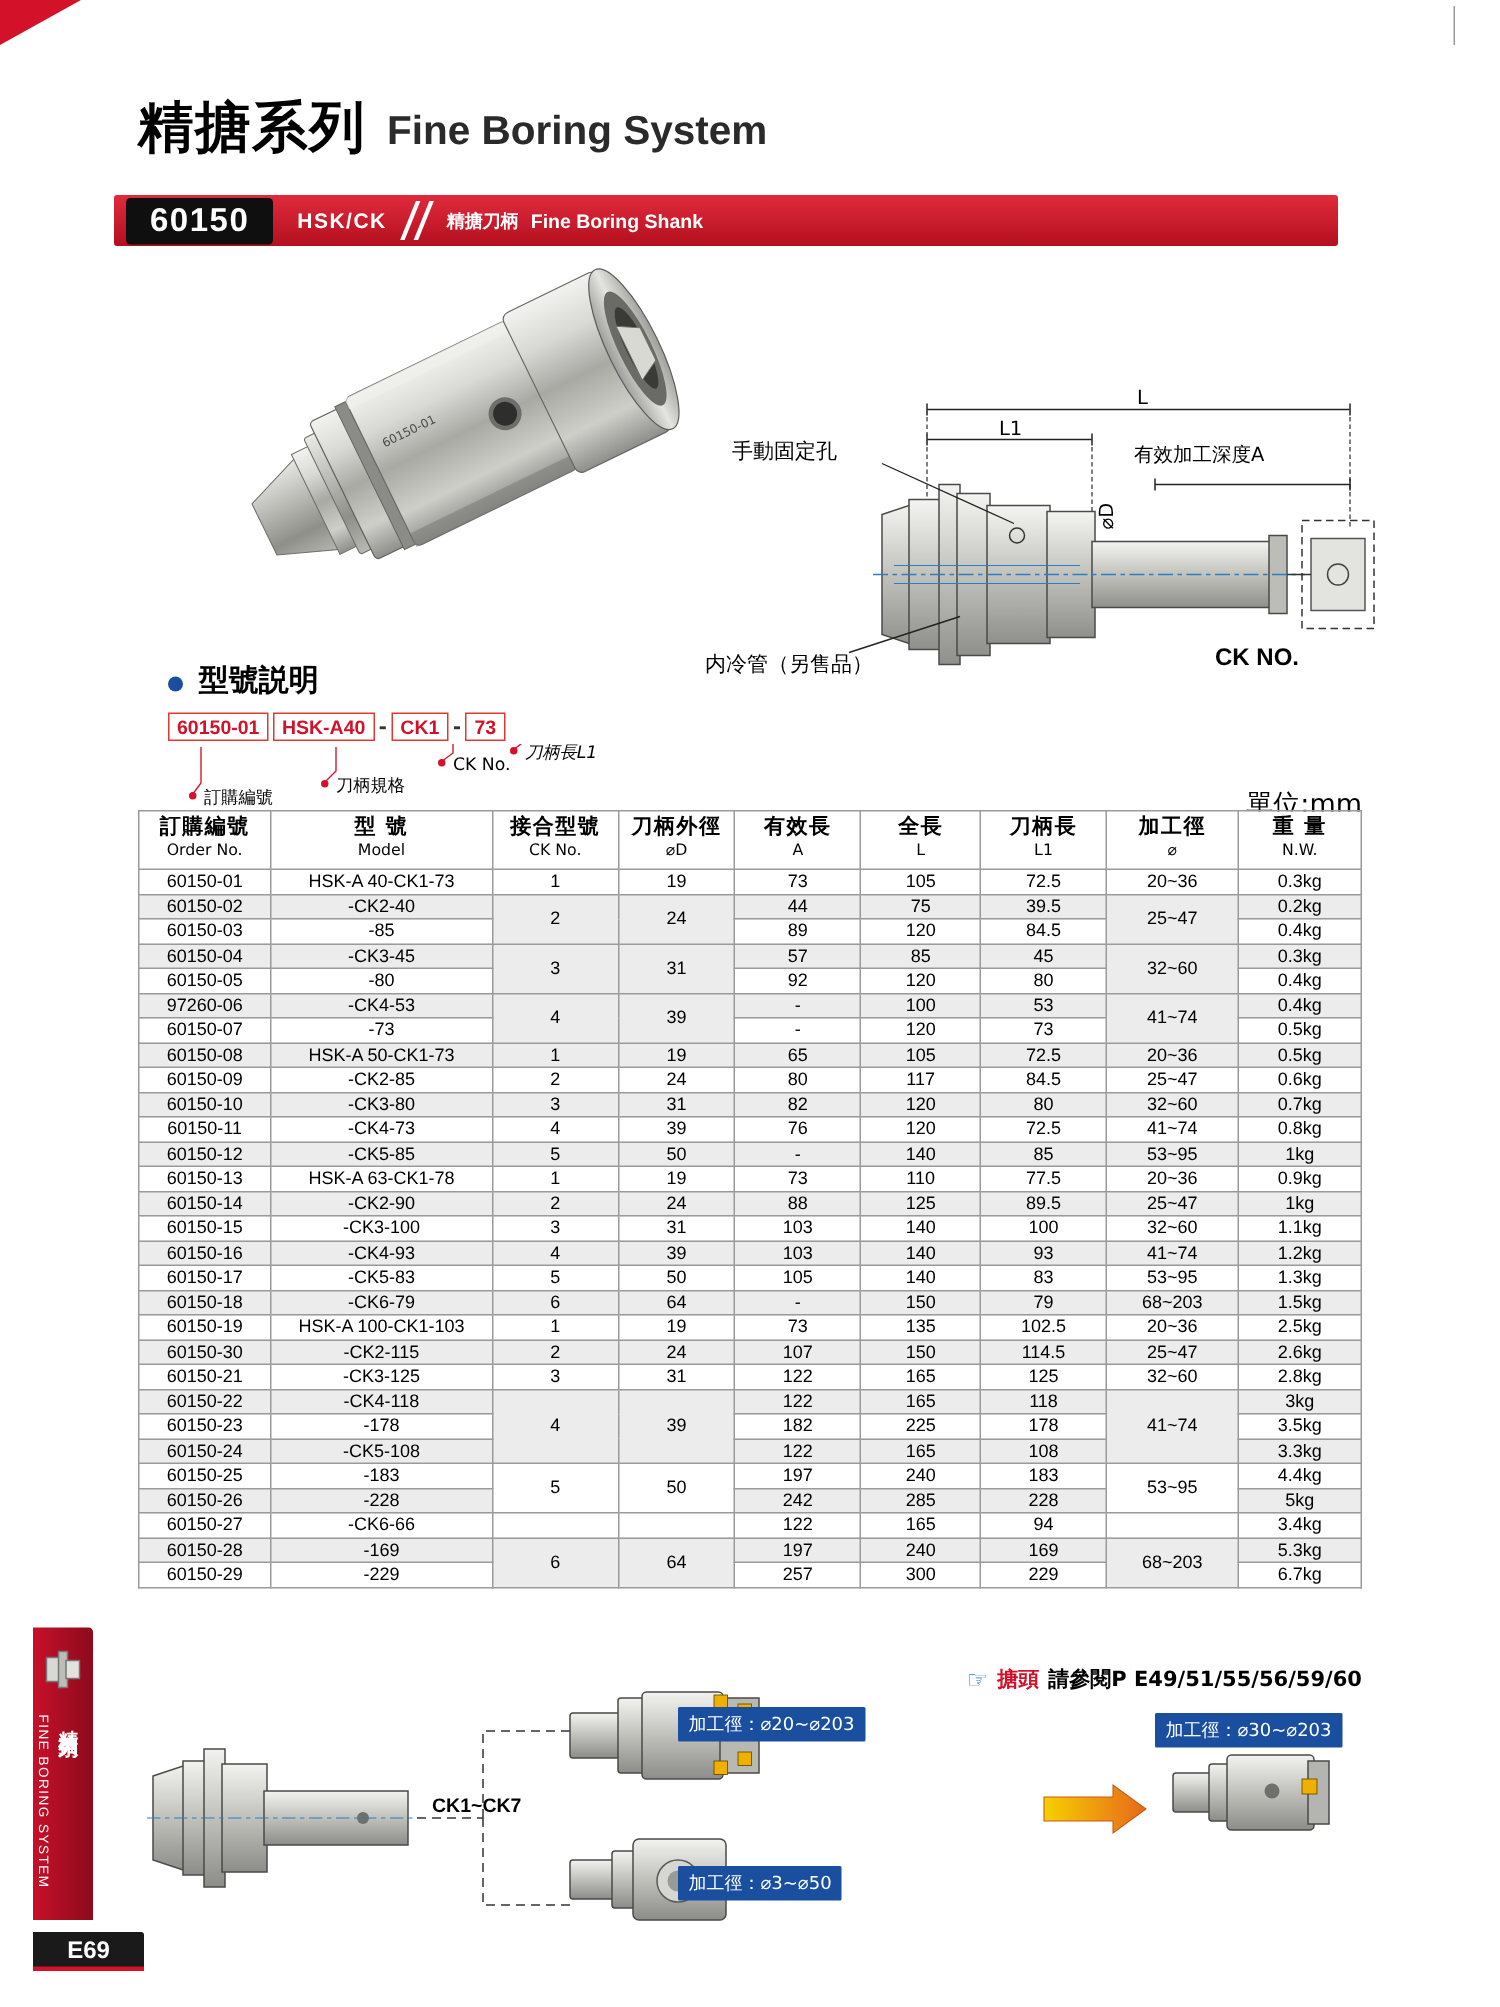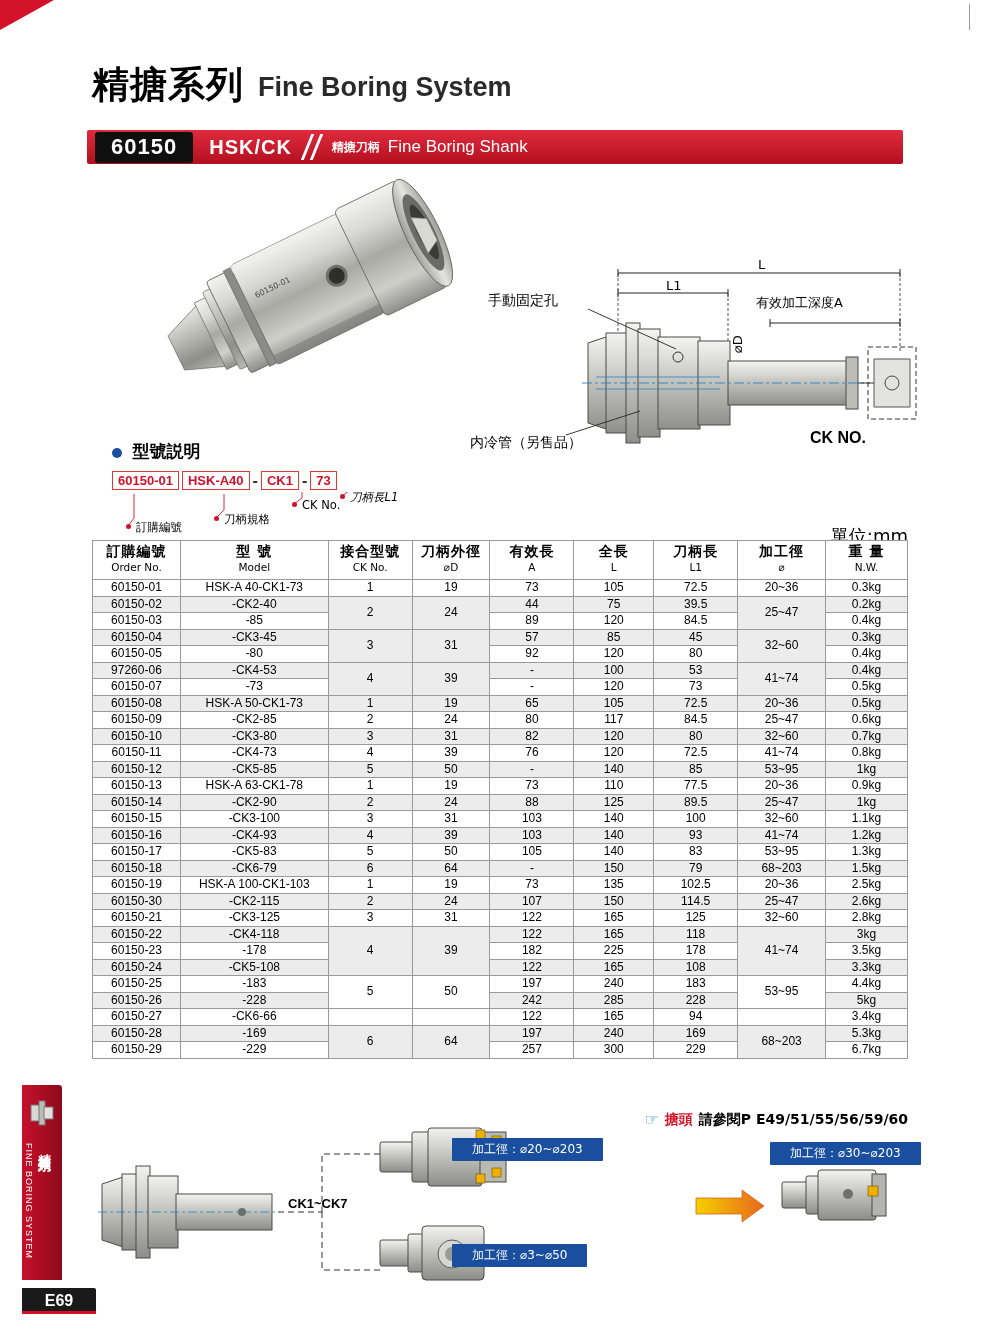--- a/index.html
+++ b/index.html
@@ -28,68 +28,68 @@
   }
   .title-cn{
     font-family:"DejaVu Sans", sans-serif;
     font-size:37px; font-weight:bold; letter-spacing:1px; line-height:1;
   }
   .title-en{
     font-size:27px; font-weight:bold; color:#2a2a2a; line-height:1;
     letter-spacing:0px; padding-bottom:2px;
   }
   .band{
-    position:absolute; left:87px; top:130px; width:816px; height:34px;
+    position:absolute; left:76px; top:130px; width:816px; height:34px;
     background:linear-gradient(to bottom,#e02a3c,#b3101f);
     border-radius:2px;
     display:flex; align-items:center;
   }
   .band-code{
     margin-left:8px;
     background:#0f0f0f; color:#fff; font-weight:bold; font-size:22px;
     padding:2px 16px 3px 16px; border-radius:3px; letter-spacing:1px;
     font-family:"Liberation Sans", sans-serif;
   }
   .band-sub{
-    color:#fff; font-weight:bold; font-size:20px; margin-left:16px; letter-spacing:1px;
+    color:#fff; font-weight:bold; font-size:14px; margin-left:16px; letter-spacing:1px;
   }
   .band-chev{
     width:22px; height:34px; margin-left:10px; position:relative;
   }
   .band-chev::before, .band-chev::after{
     content:""; position:absolute; background:#fff; width:3px; height:26px; top:4px;
     transform:skewX(-22deg);
   }
   .band-chev::before{ left:4px; }
   .band-chev::after{ left:13px; }
   .band-cn{
     color:#fff; font-weight:bold; font-size:12px; margin-left:8px;
     font-family:"DejaVu Sans", sans-serif;
   }
   .band-en{
-    color:#fff; font-weight:normal; font-size:17px; margin-left:8px;
+    color:#fff; font-weight:bold; font-size:13px; margin-left:8px;
   }
   
   .photo{
     position:absolute; left:150px; top:172px; width:330px; height:260px;
   }
   
   .diagram{
     position:absolute; left:470px; top:235px; width:450px; height:250px;
   }
   .lbl{ font-family:"DejaVu Sans", sans-serif; font-size:13px; }
   
   .model-exp{
     position:absolute; left:112px; top:440px; width:340px; height:90px;
   }
   .bullet-dot{
     display:inline-block; width:10px; height:10px; border-radius:50%;
     background:#1a4fa0; margin-right:6px; vertical-align:middle;
   }
-  .exp-title{ font-family:"DejaVu Sans", sans-serif; font-size:17px; font-weight:bold; }
+  .exp-title{ font-family:"DejaVu Sans", sans-serif; font-size:20px; font-weight:bold; }
   .exp-boxes{ margin-top:8px; display:flex; align-items:center; gap:3px; }
   .exp-box{
     border:1px solid #e0392f; color:#d3122a; font-size:13px; font-weight:bold;
     padding:1px 5px; background:#fff;
   }
   .exp-dash{ color:#333; font-weight:bold; }
   .exp-legend{ position:relative; height:46px; margin-top:2px; font-size:11.5px; }
   .exp-legend span{ position:absolute; white-space:nowrap; font-family:"DejaVu Sans", sans-serif; }
   .redpt{ position:absolute; width:5px; height:5px; background:#d3122a; border-radius:50%; }
   .unit{
@@ -120,21 +120,21 @@
     display:flex; align-items:center; gap:6px;
   }
   .footnote .hand{ color:#1a6fc4; font-size:16px; }
   .footnote .red{ color:#d3122a; }
   
   .bottom-ill{
     position:absolute; left:92px; top:1120px; width:816px; height:170px;
   }
   .cap{
     position:absolute; background:#1a4fa0; color:#fff; font-size:12px;
-    padding:3px 20px; font-family:"DejaVu Sans", sans-serif; white-space:nowrap;
+    padding:3px 7px; font-family:"DejaVu Sans", sans-serif; white-space:nowrap;
     border-radius:1px;
   }
   
   .side-tab{
     position:absolute; left:22px; top:1085px; width:40px; height:195px;
     background:linear-gradient(to right,#c7102a,#8d0a1c);
     border-top-right-radius:3px;
   }
   .side-tab .st-cn{
     position:absolute; left:13px; top:58px; color:#fff; font-size:13px;

